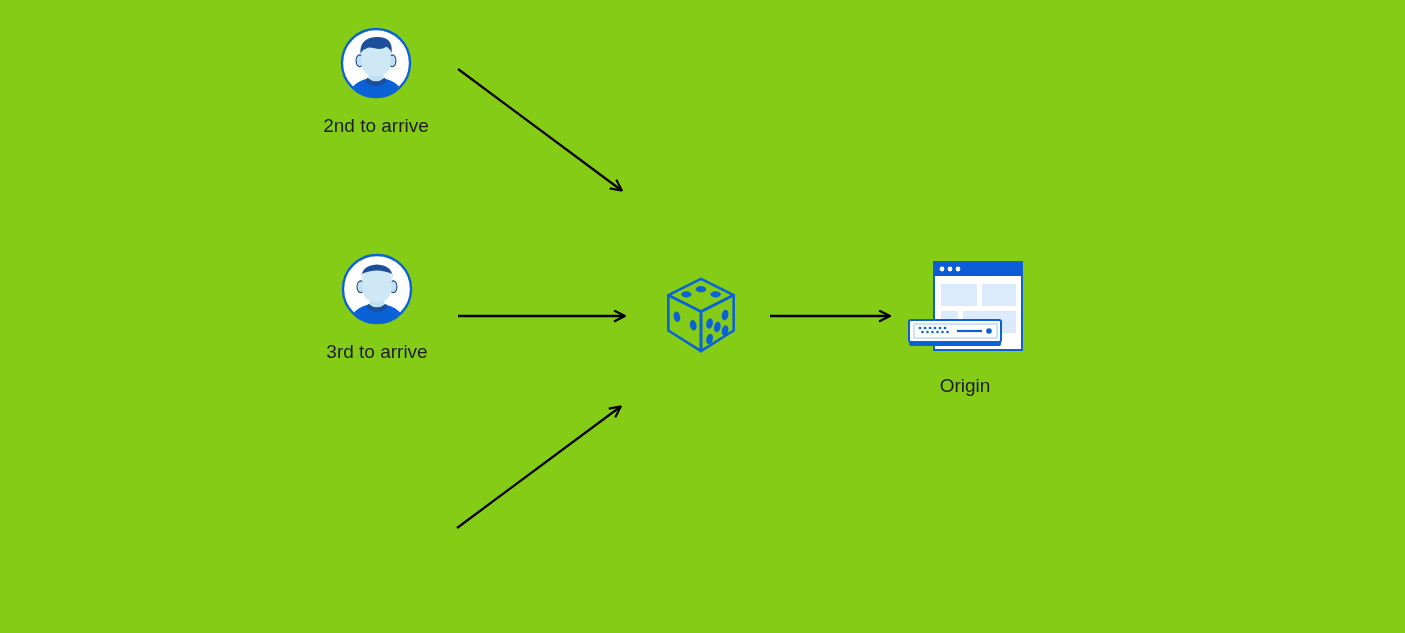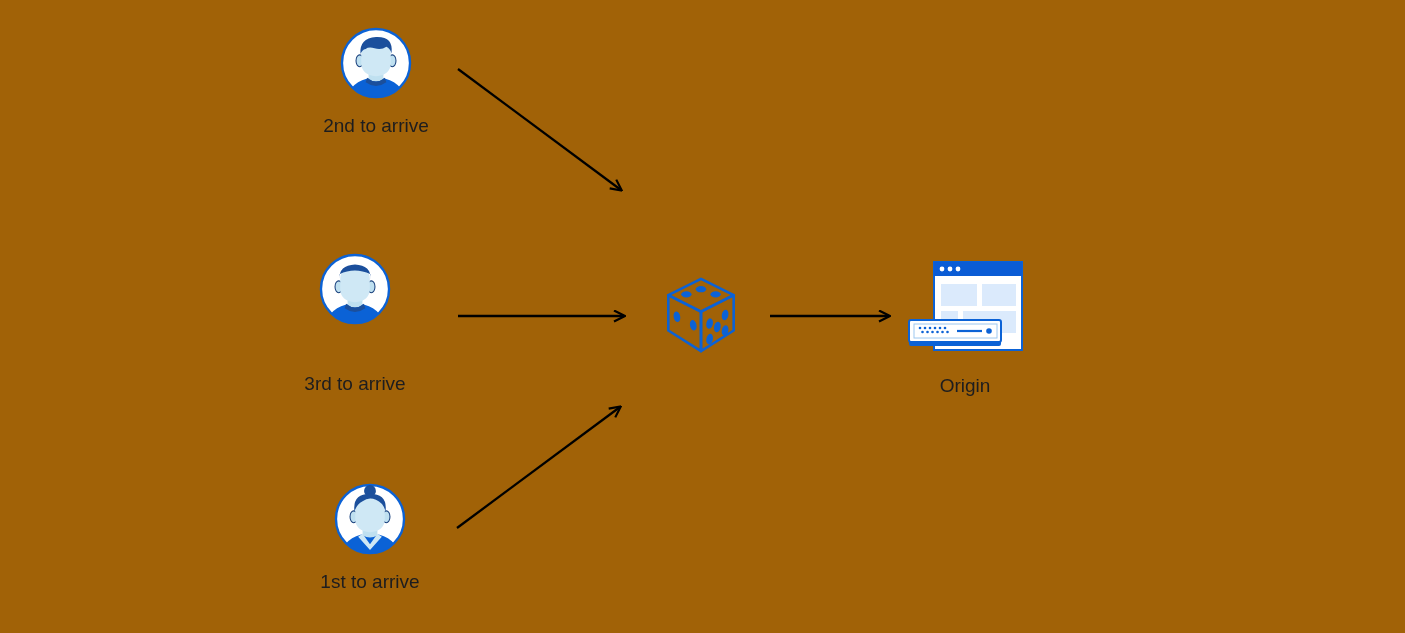--- a/index.html
+++ b/index.html
@@ -9,21 +9,21 @@
     background: #ffffff;
   }
   body {
     font-family: "Liberation Sans", sans-serif;
     -webkit-font-smoothing: antialiased;
   }
   #canvas {
     position: relative;
     width: 1405px;
     height: 633px;
-    background: #a16207;
+    background: #84cc16;
     overflow: hidden;
   }
   .node {
     position: absolute;
     display: flex;
     flex-direction: column;
     align-items: center;
   }
   .node-label {
     font-size: 19px;
@@ -91,21 +91,21 @@
 
           <path d="M30 36 Q30 22 50 22 Q70 22 70 36 L70 50 Q70 66 50 68 Q30 66 30 50 Z" fill="#cfe8f5"></path>
 
           <path d="M29 38 Q27 17 50 15 Q74 14 71 37 Q69 30 64 28 Q57 33 48 30 Q40 28 36 31 Q31 32 29 38 Z" fill="#1b4f9c"></path>
         </g>
       </svg>
     </div>
     <div class="node-label">2nd to arrive</div>
   </div>
 
-  <div class="node avatar-node" style="left:292px; top:252px; width:126px;gap:32px;">
+  <div class="node avatar-node" style="left:314px; top:252px; width:126px;">
     <div class="avatar-wrap">
       <svg viewBox="0 0 100 100" width="74" height="74" xmlns="http://www.w3.org/2000/svg">
         <clipPath id="clipB">
             <circle cx="50" cy="50" r="46"></circle>
           </clipPath>
         <circle cx="50" cy="50" r="46" fill="#ffffff" stroke="#0b62d6" stroke-width="3.2"></circle>
         <g clip-path="url(#clipB)">
           <path d="M8 104 C12 80 30 70 50 70 C70 70 88 80 92 104 Z" fill="#0b62d6"></path>
           <path d="M40 56 L40 72 Q50 78 60 72 L60 56 Z" fill="#bfe0f0"></path>
           <path d="M38 70 Q50 80 62 70 L64 76 Q50 86 36 76 Z" fill="#1b4f9c"></path>
@@ -113,43 +113,20 @@
           <ellipse cx="72" cy="47" rx="5" ry="8" fill="#bfe0f0" stroke="#173f7c" stroke-width="1.4"></ellipse>
           <path d="M30 36 Q30 22 50 22 Q70 22 70 36 L70 50 Q70 66 50 68 Q30 66 30 50 Z" fill="#cfe8f5"></path>
 
           <path d="M29 37 Q28 18 50 17 Q72 18 71 37 L71 30 Q60 25 50 25 Q39 25 29 30 Z" fill="#1b4f9c"></path>
         </g>
       </svg>
     </div>
     <div class="node-label">3rd to arrive</div>
   </div>
 
-  <div class="node avatar-node" style="left:307px; top:482px; width:126px;">
-    <div class="avatar-wrap">
-      <svg viewBox="0 0 100 100" width="74" height="74" xmlns="http://www.w3.org/2000/svg">
-        <clipPath id="clipC">
-            <circle cx="50" cy="50" r="46"></circle>
-          </clipPath>
-        <circle cx="50" cy="50" r="46" fill="#ffffff" stroke="#0b62d6" stroke-width="3.2"></circle>
-        <g clip-path="url(#clipC)">
-          <path d="M8 104 C12 80 30 70 50 70 C70 70 88 80 92 104 Z" fill="#0b62d6"></path>
-          <path d="M40 56 L40 72 Q50 78 60 72 L60 56 Z" fill="#bfe0f0"></path>
-
-          <path d="M40 70 L50 84 L60 70 L66 74 L50 92 L34 74 Z" fill="#cfe8f5"></path>
-          <ellipse cx="28" cy="47" rx="5" ry="8" fill="#bfe0f0" stroke="#173f7c" stroke-width="1.4"></ellipse>
-          <ellipse cx="72" cy="47" rx="5" ry="8" fill="#bfe0f0" stroke="#173f7c" stroke-width="1.4"></ellipse>
-          <path d="M30 36 Q30 22 50 22 Q70 22 70 36 L70 50 Q70 66 50 68 Q30 66 30 50 Z" fill="#cfe8f5"></path>
-
-          <circle cx="50" cy="12" r="8" fill="#1b4f9c"></circle>
-          <path d="M29 40 Q26 16 50 16 Q74 16 71 40 Q68 28 58 24 Q48 20 40 26 Q32 30 29 40 Z" fill="#1b4f9c"></path>
-        </g>
-      </svg>
-    </div>
-    <div class="node-label">1st to arrive</div>
-  </div>
 
   <div class="node" style="left:658px; top:272px; width:86px;">
     <div class="dice-wrap">
       <svg viewBox="0 0 100 100" width="86" height="86" xmlns="http://www.w3.org/2000/svg">
         <g fill="none" stroke="#0b62d6" stroke-width="3" stroke-linejoin="round">
 
           <path d="M50 8 L88 27 L50 46 L12 27 Z"></path>
 
           <path d="M12 27 L50 46 L50 92 L12 68 Z"></path>
 

